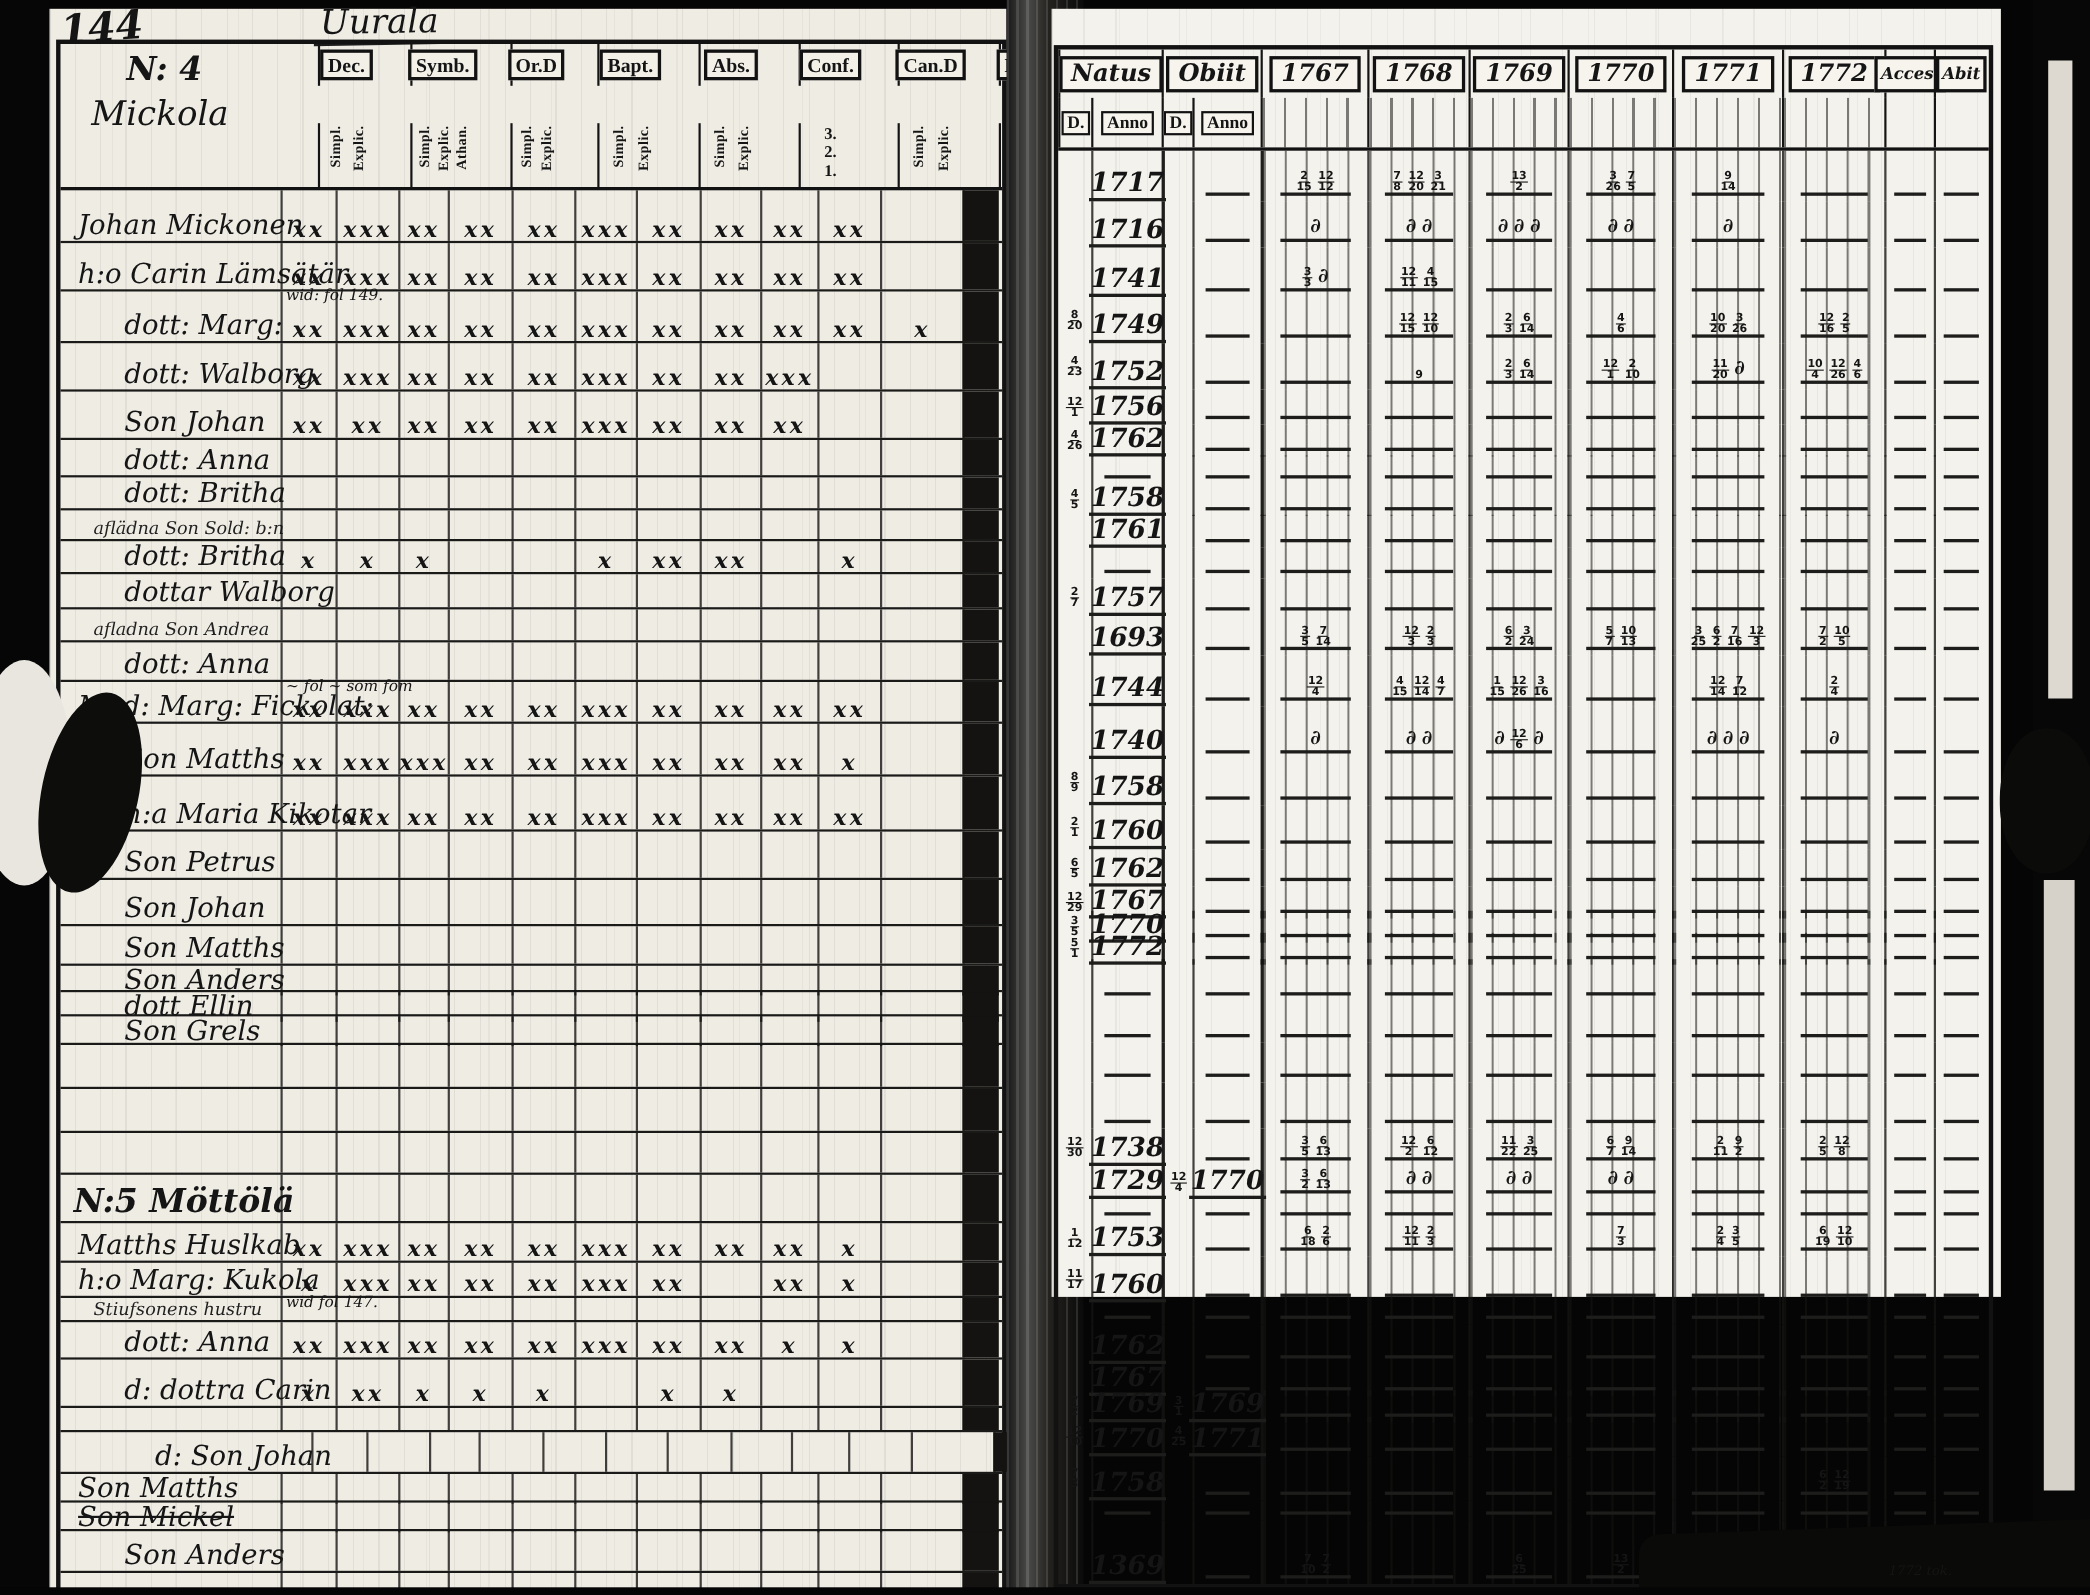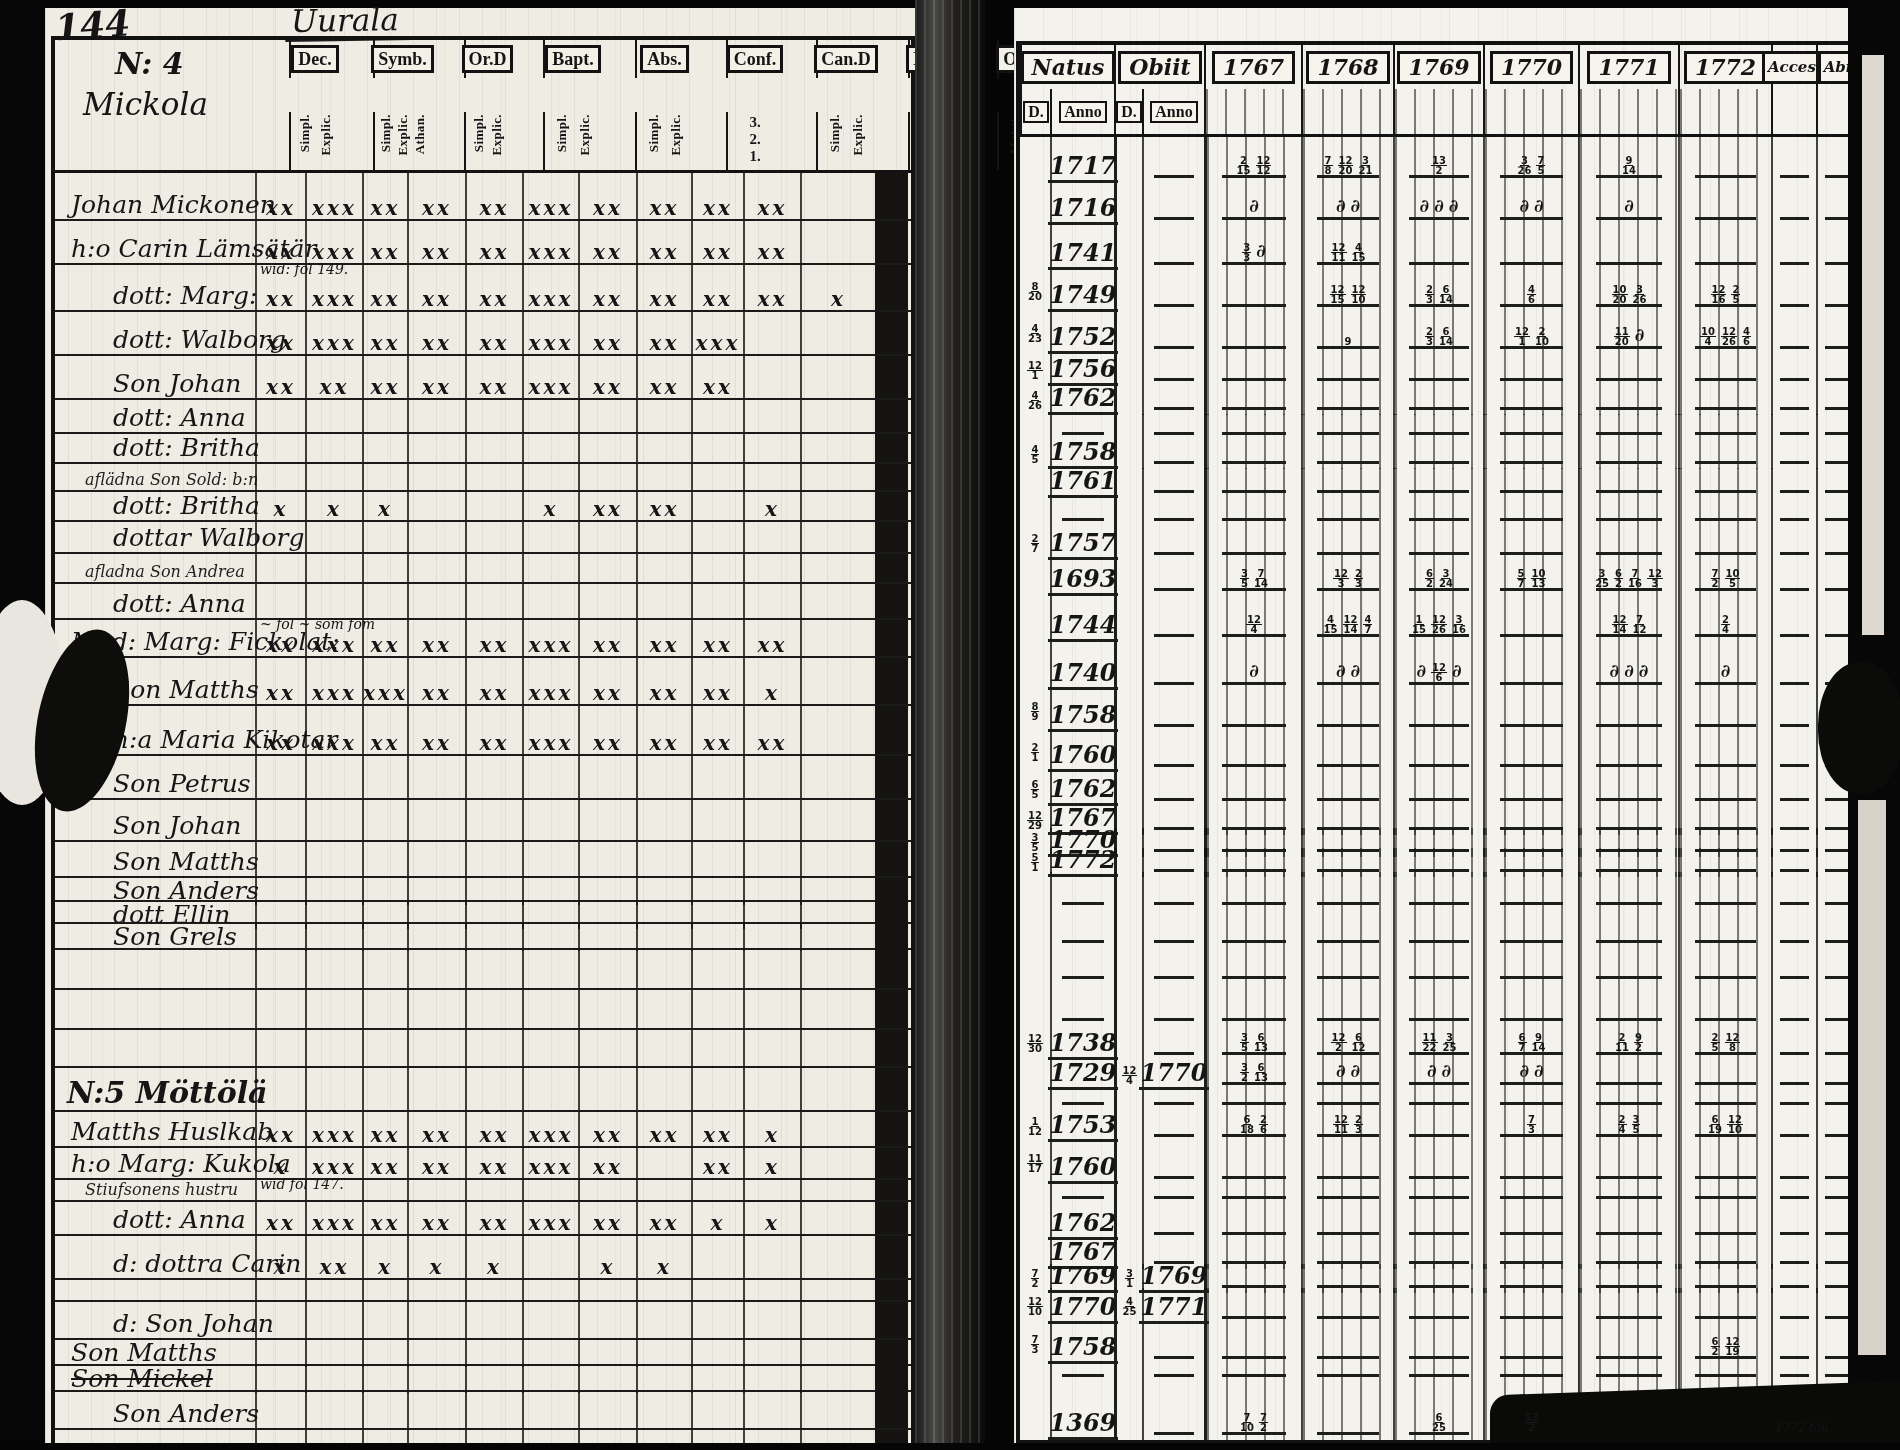--- a/index.html
+++ b/index.html
@@ -3,21 +3,21 @@
 <meta charset="utf-8">
 <style>
   html,body{margin:0;padding:0;background:#000;}
   #scan{position:relative;width:1900px;height:1450px;background:#050505;overflow:hidden;
         font-family:"DejaVu Serif",serif;color:#151515;}
   
   #left-page{position:absolute;left:45px;top:8px;width:870px;height:1437px;background:#efece4;
     background-image:
       repeating-linear-gradient(90deg,rgba(0,0,0,.06) 0 1px,transparent 1px 23px),
       repeating-linear-gradient(90deg,rgba(0,0,0,.04) 0 1px,transparent 1px 57px);}
-  #right-page{position:absolute;left:1014px;top:8px;width:863px;height:1442px;background:#f4f2ec;
+  #right-page{position:absolute;left:956px;top:8px;width:863px;height:1171px;background:#f4f2ec;
     background-image:
       repeating-linear-gradient(90deg,rgba(0,0,0,.05) 0 1px,transparent 1px 29px),
       repeating-linear-gradient(90deg,rgba(0,0,0,.04) 0 1px,transparent 1px 61px);}
   #gutter{position:absolute;left:915px;top:0;width:70px;height:1450px;
     background:linear-gradient(90deg,#181818,#4a4a48 28%,#23221f 55%,#0a0a0a 100%);
     background-blend-mode:normal;}
   #gutter:after{content:"";position:absolute;inset:0;
     background:repeating-linear-gradient(90deg,rgba(255,255,255,.12) 0 2px,transparent 2px 9px);}
   
   .strip-left{position:absolute;left:0;top:0;width:45px;height:1450px;background:#060606;}
@@ -941,21 +941,21 @@
             <div class="lcell"></div>
             <div class="lcell"></div>
             <div class="lcell"></div>
             <div class="lcell"></div>
             <div class="lcell"></div>
             <div class="lcell"></div>
             <div class="lcell"></div>
             <div class="lcell"></div>
             <div class="lcell dk"></div>
           </div>
-          <div class="lrow al-c" style="height: 36px;">
+          <div class="lrow al-c" style="height: 36px; padding-left: 28px;">
             <div class="lcell nmc">
               <span class="nm hw">d: Son Johan</span>
             </div>
             <div class="lcell"></div>
             <div class="lcell"></div>
             <div class="lcell"></div>
             <div class="lcell"></div>
             <div class="lcell"></div>
             <div class="lcell"></div>
             <div class="lcell"></div>

